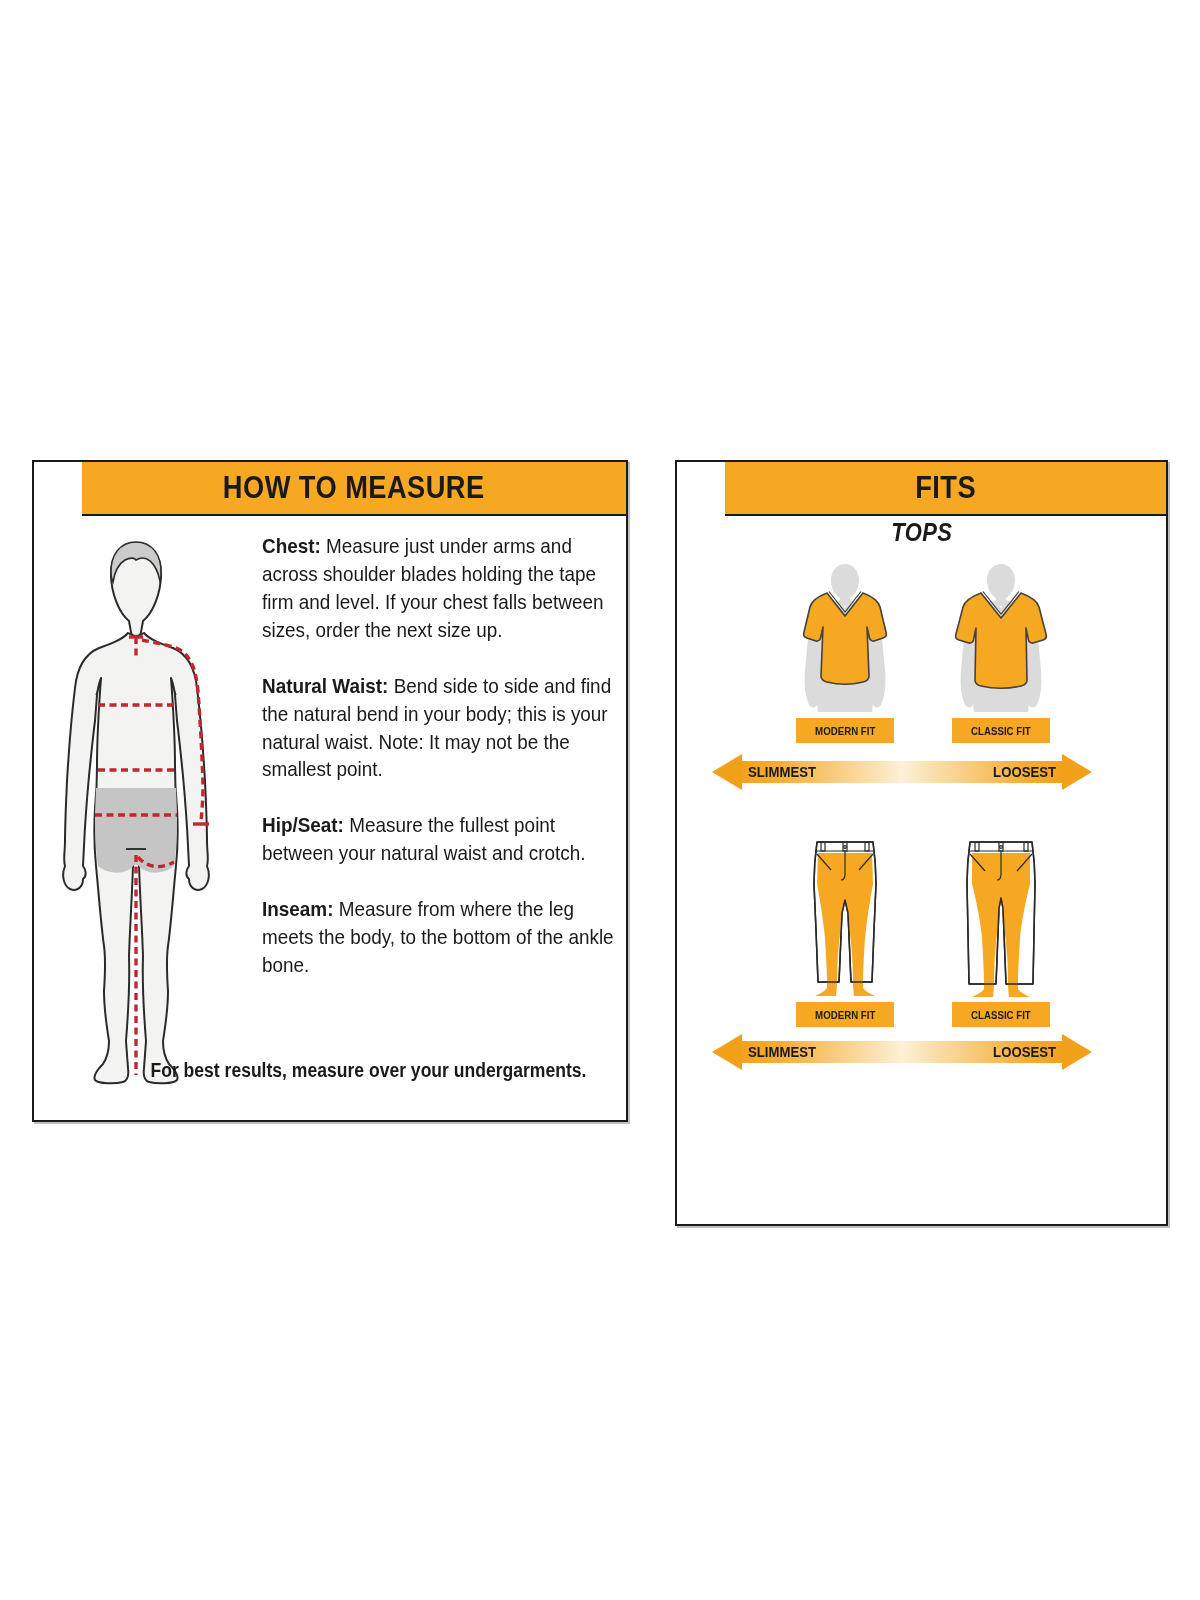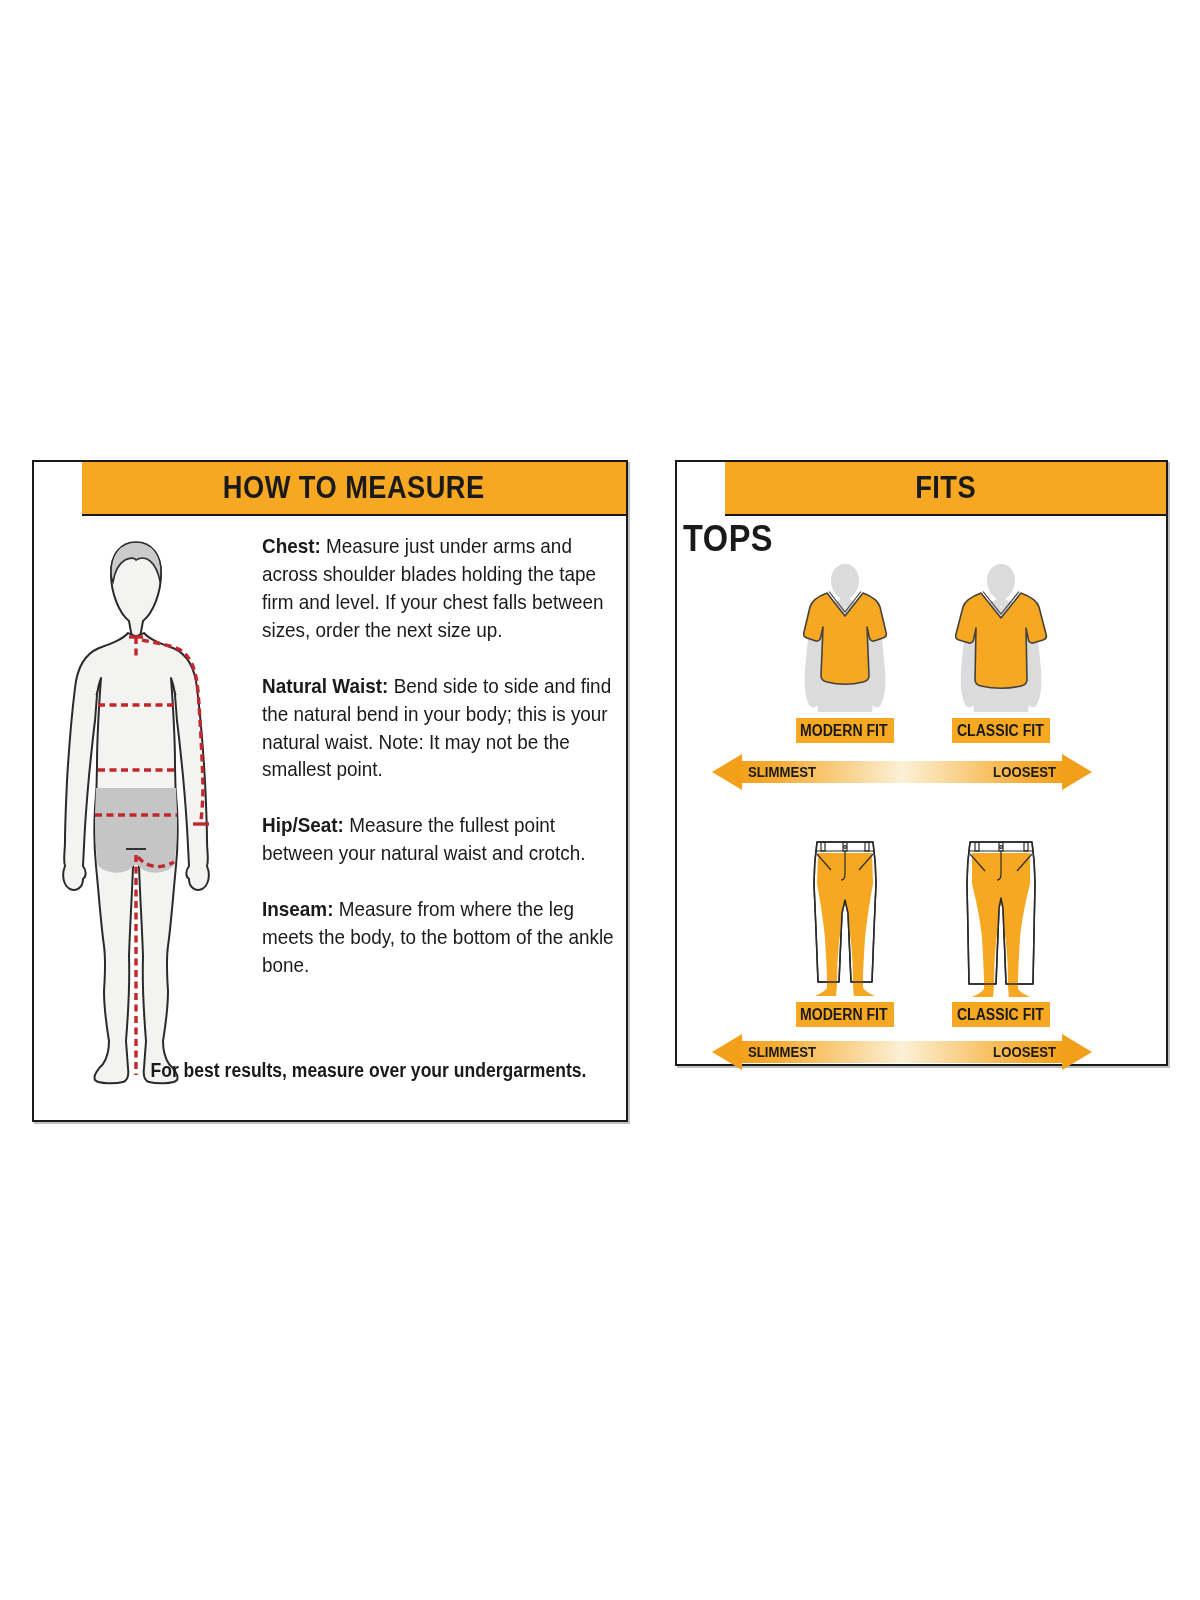--- a/index.html
+++ b/index.html
@@ -13,48 +13,48 @@
     --hair:#CBCBCB;
   }
   *{margin:0;padding:0;box-sizing:border-box;}
   html,body{background:#ffffff;}
   body{
     position:relative;width:1200px;height:1600px;overflow:hidden;
     font-family:"Liberation Sans", sans-serif;color:var(--ink);
   }
   .panel{position:absolute;border:2px solid var(--ink);background:#fff;}
   .panel-left{left:32px;top:460px;width:596px;height:662px;box-shadow:2px 2px 0 rgba(0,0,0,.25);}
-  .panel-right{left:675px;top:460px;width:493px;height:606px;box-shadow:2px 2px 0 rgba(0,0,0,.25);}
+  .panel-right{left:675px;top:460px;width:493px;height:766px;box-shadow:2px 2px 0 rgba(0,0,0,.25);}
   .panel-header{
     height:54px;border-bottom:2px solid var(--ink);background:var(--accent);
     display:flex;align-items:center;justify-content:center;margin-left:48px;
   }
   .hdr-text{font-size:31px;font-weight:700;letter-spacing:.5px;display:inline-block;transform:scaleX(.88);white-space:nowrap;}
-  .big-heading{position:absolute;left:0;width:100%;text-align:left;font-size:37px;font-weight:700;}
+  .big-heading{position:absolute;left:0;width:100%;text-align:center;font-size:25px;font-weight:700;font-style:italic;}
   .big-heading span{display:inline-block;transform:scaleX(.88);letter-spacing:.5px;}
 
   
   .measure-figure{position:absolute;left:22px;top:74px;width:216px;height:552px;}
   .copy{position:absolute;left:228px;top:70px;width:392px;transform:scaleX(.9);transform-origin:left top;}
   .copy p{font-size:21px;line-height:1.33;margin-bottom:28px;}
   .copy .b{font-weight:700;}
   .footnote{
     position:absolute;right:40px;top:597px;font-weight:700;font-size:19.5px;
     transform:scaleX(.9);transform-origin:right center;white-space:nowrap;
   }
 
   
   .fig-top{position:absolute;top:100px;width:124px;height:150px;}
   .fig-top.pos1{left:106px;} .fig-top.pos2{left:262px;}
   .fig-pants{position:absolute;top:376px;width:100px;height:160px;}
   .fig-pants.pos1{left:118px;} .fig-pants.pos2{left:274px;}
   .fit-label{
     position:absolute;width:98px;height:25px;background:var(--accent);
-    display:flex;align-items:center;justify-content:flex-end;
-    font-size:16px;font-weight:700;
+    display:flex;align-items:center;justify-content:center;
+    font-size:11px;font-weight:700;
   }
   .fit-label span{display:inline-block;transform:scaleX(.88);white-space:nowrap;}
   .row1 .l1{left:119px;top:256px;} .row1 .l2{left:275px;top:256px;}
   .row2 .l1{left:119px;top:540px;} .row2 .l2{left:275px;top:540px;}
   .arrow{position:absolute;left:35px;width:380px;height:40px;}
   .arrow.a1{top:290px;} .arrow.a2{top:570px;}
   .arrow svg{position:absolute;left:0;top:0;}
   .arrow .scale-text{
     position:absolute;top:50%;transform:translateY(-50%) scaleX(.85);
     font-size:15.5px;font-weight:700;white-space:nowrap;

